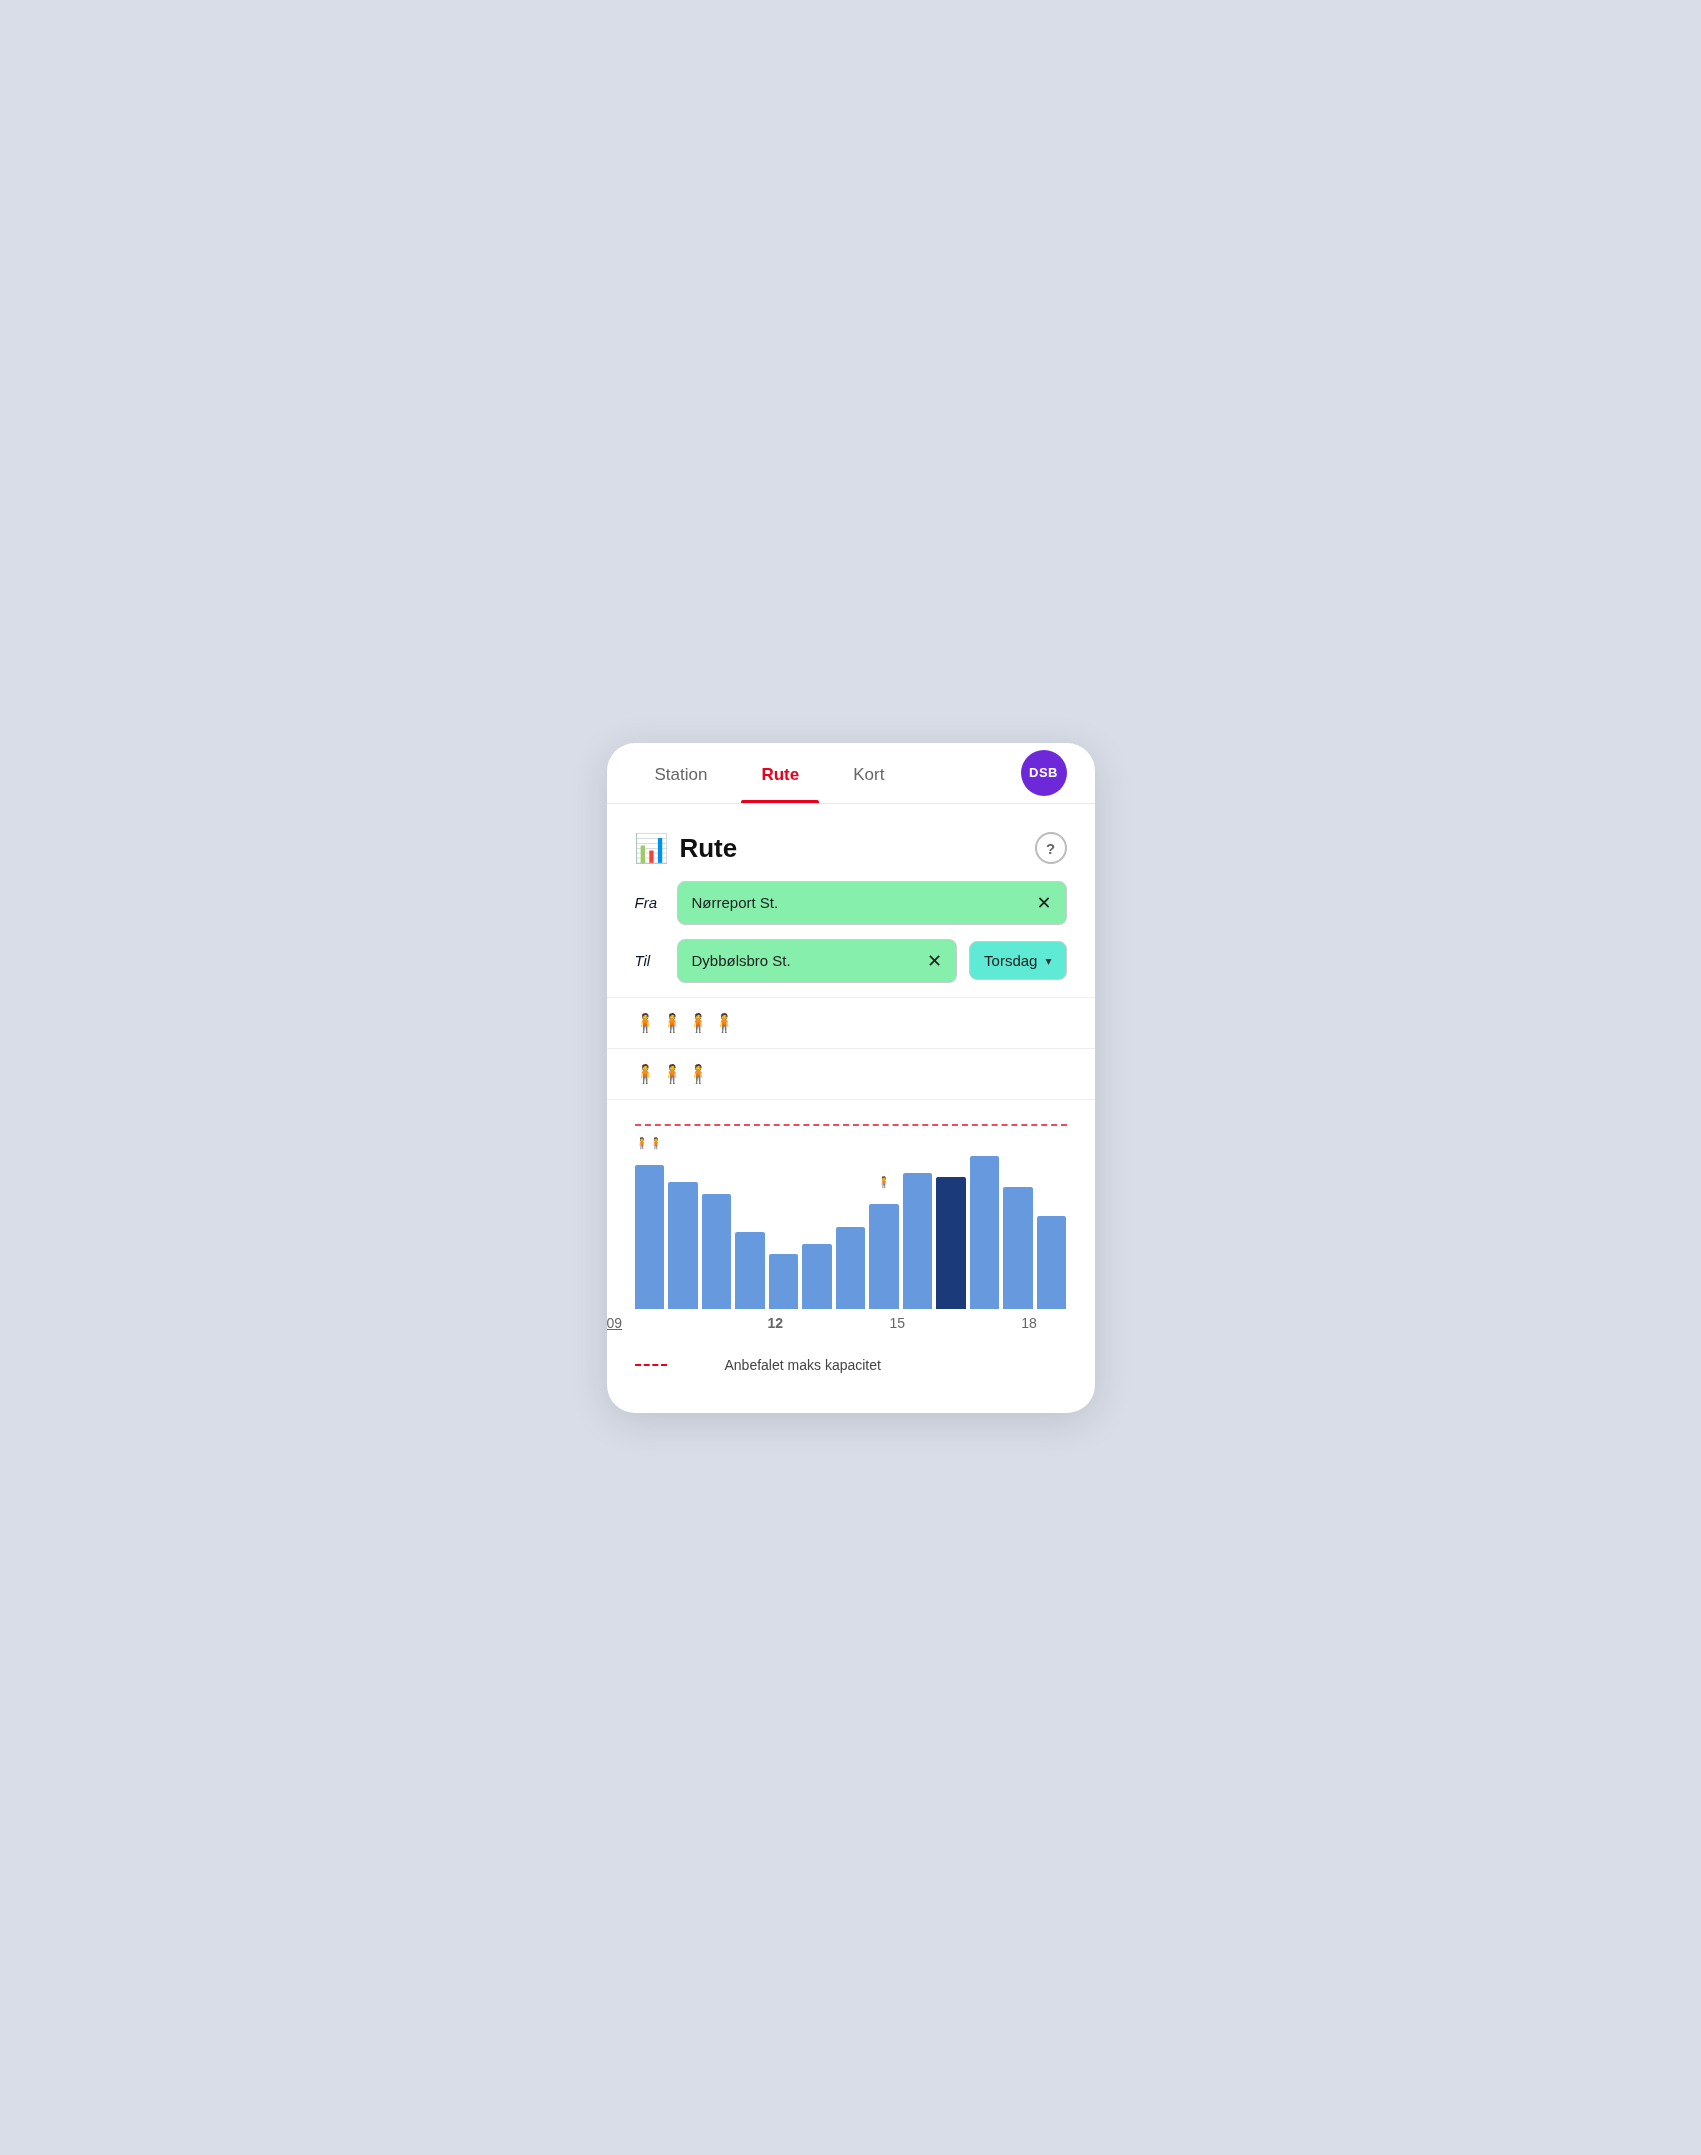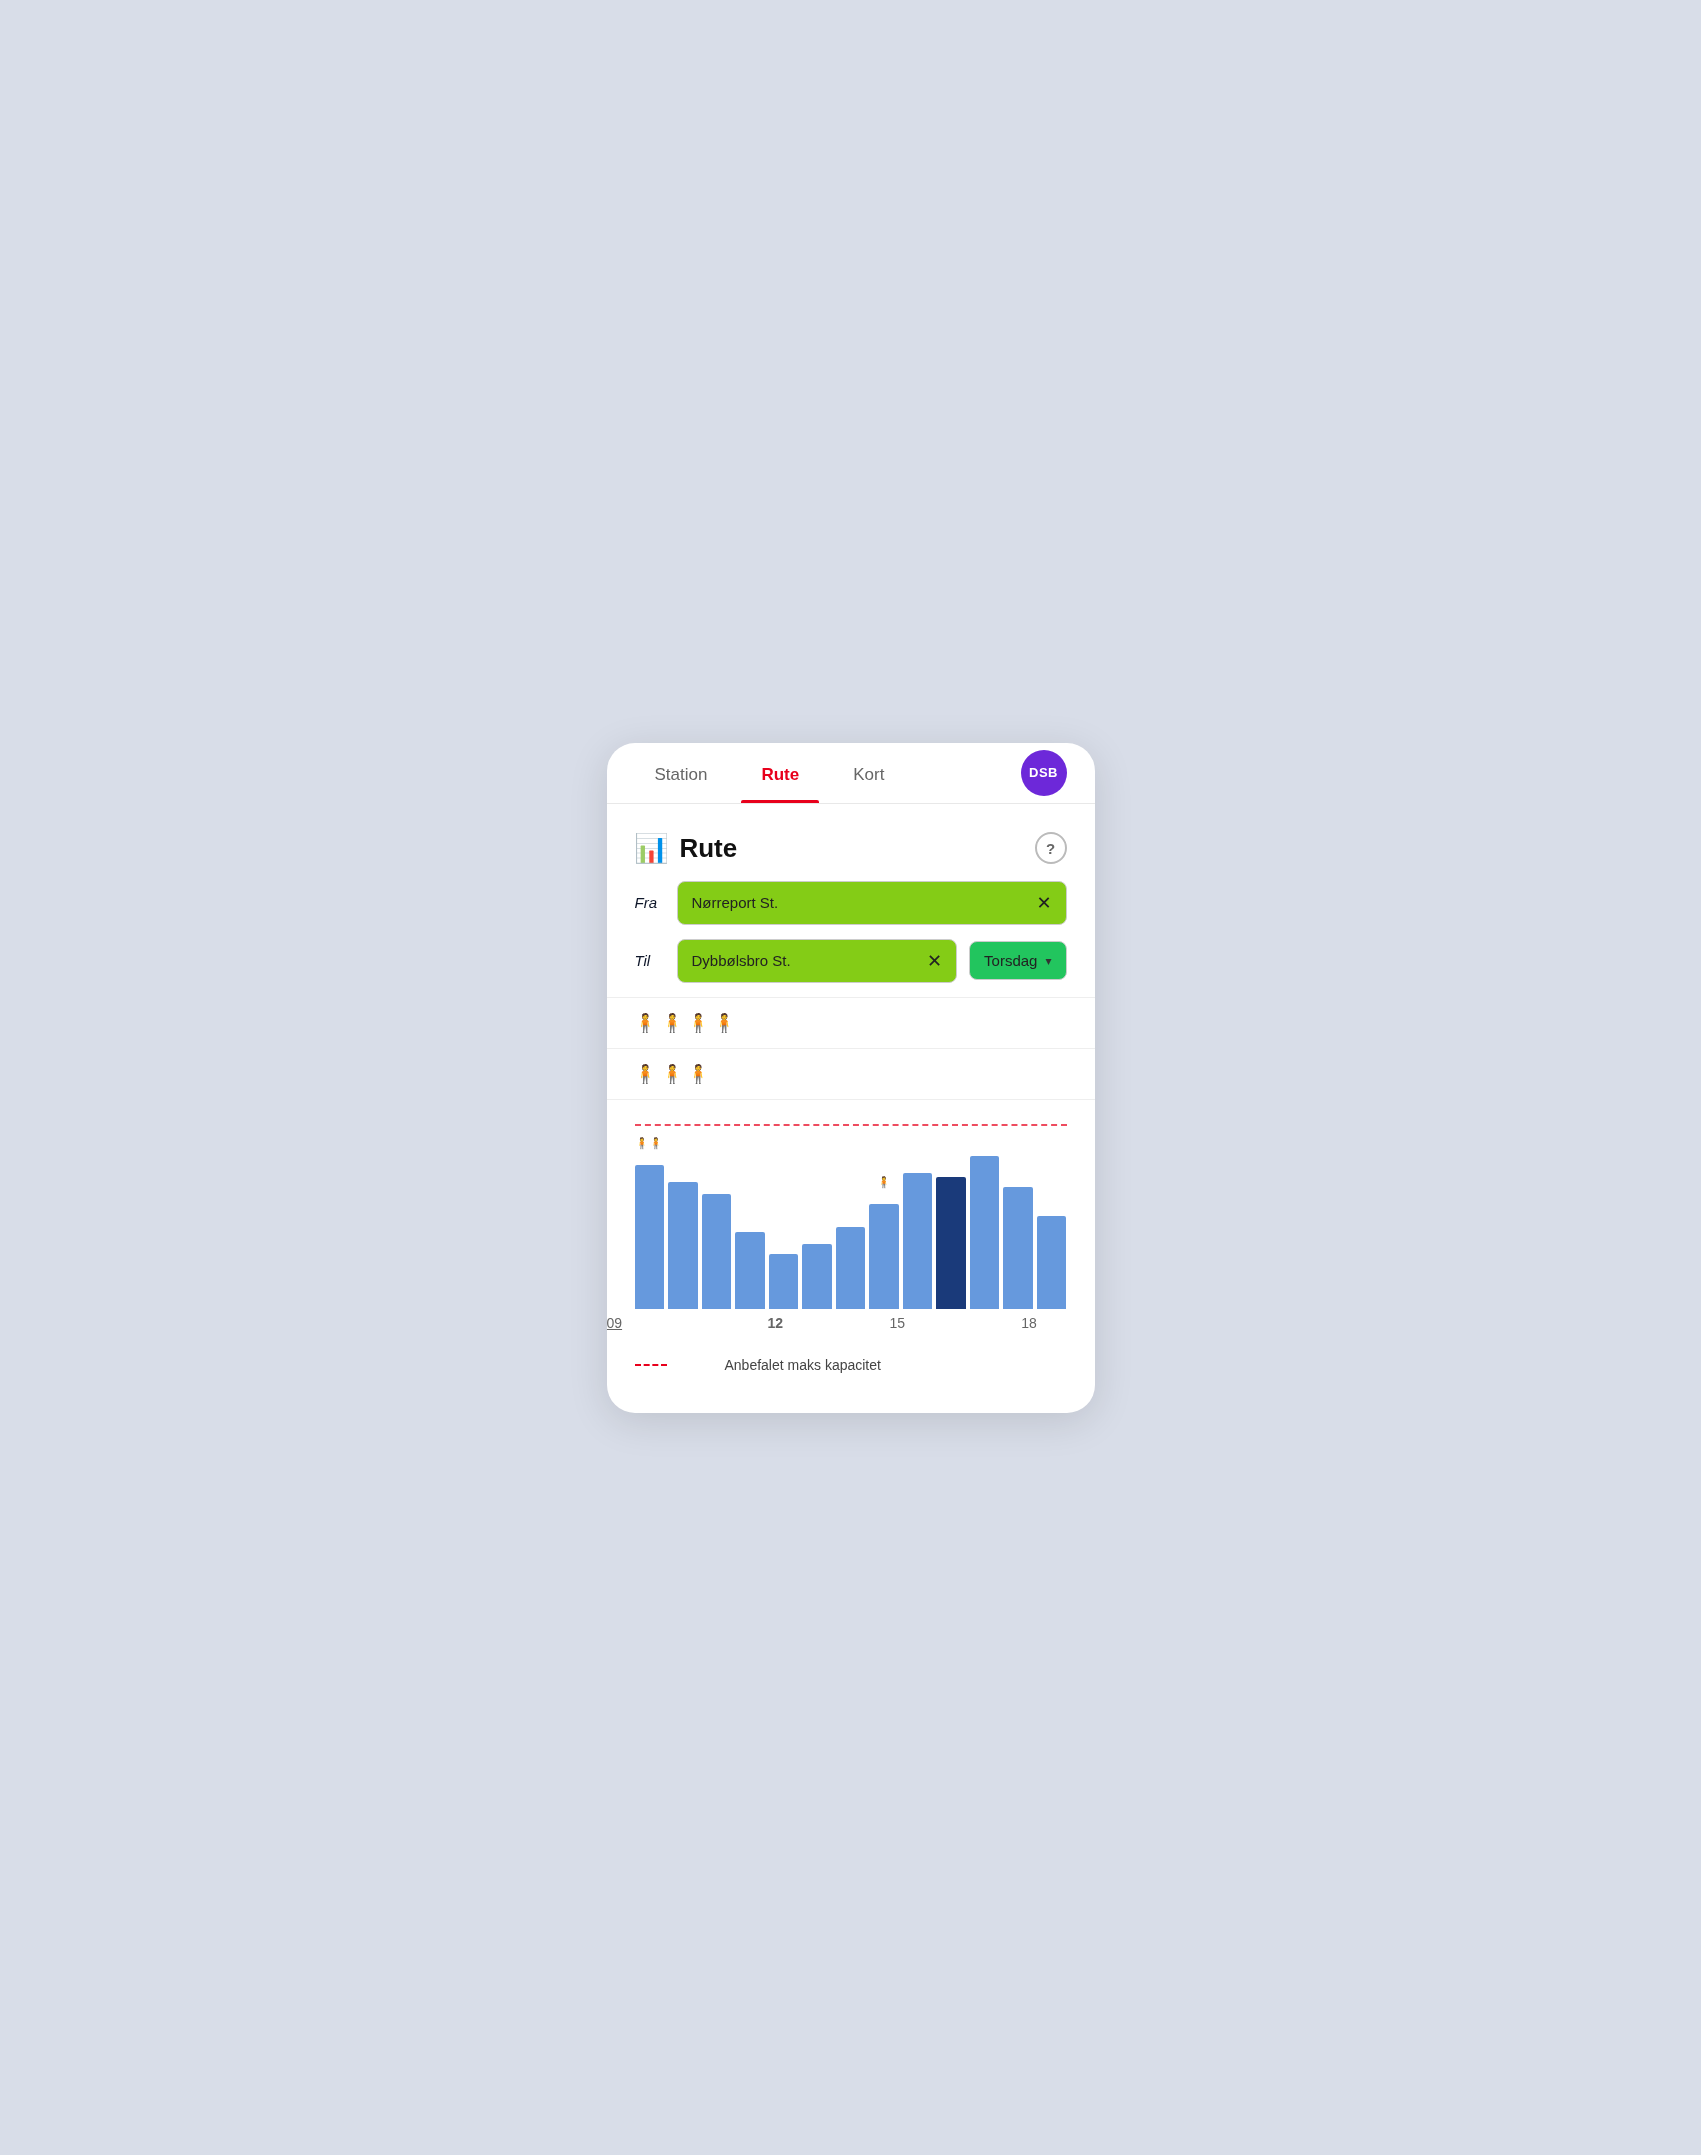--- a/index.html
+++ b/index.html
@@ -128,42 +128,42 @@
     }
     .input-field {
       flex: 1;
       border: 1.5px solid #ccc;
       border-radius: 8px;
       padding: 10px 14px;
       font-size: 15px;
       display: flex;
       align-items: center;
       justify-content: space-between;
-      background: #84cc16;
+      background: #86efac;
     }
     .input-field span {
       color: #222;
     }
     .clear-btn {
       font-size: 18px;
       color: #222;
       cursor: pointer;
       font-weight: 400;
     }
     .day-selector {
       border: 1.5px solid #ccc;
       border-radius: 8px;
       padding: 10px 14px;
       font-size: 15px;
       color: #222;
       display: flex;
       align-items: center;
       gap: 8px;
       cursor: pointer;
-      background: #22c55e;
+      background: #5eead4;
       white-space: nowrap;
     }
     .chevron {
       font-size: 12px;
       color: #333;
     }
     
     .chart-container {
       margin-top: 8px;
       border-top: 1px solid #eee;

